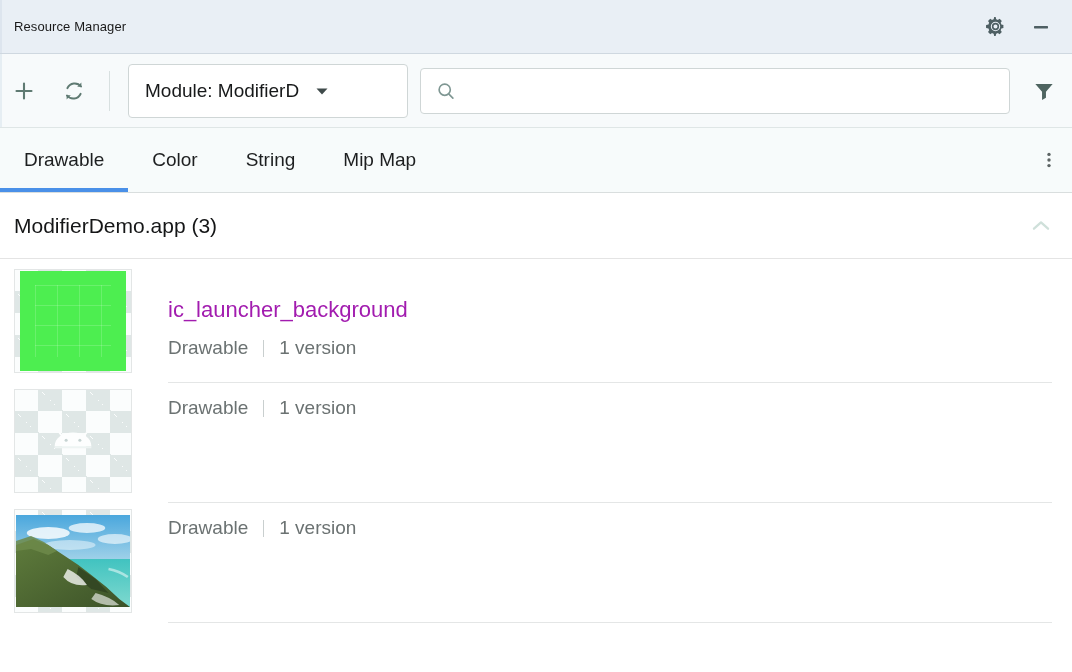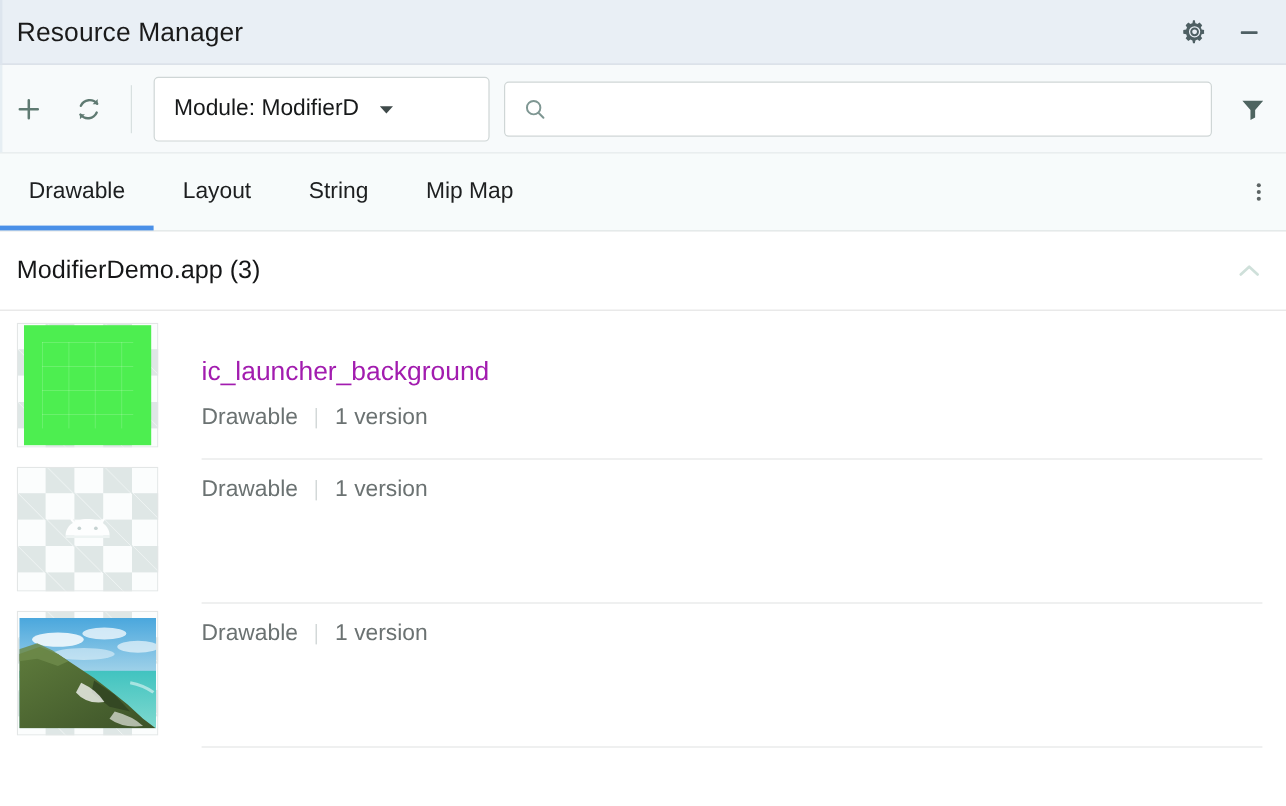--- a/index.html
+++ b/index.html
@@ -32,21 +32,21 @@
     box-sizing: border-box;
   }
   .titlebar-left-rule {
     position: absolute;
     left: 0; top: 0; bottom: 0;
     width: 2px;
     background: #dde5ee;
   }
   .titlebar-title {
     margin-left: 14px;
-    font-size: 22px;
+    font-size: 13px;
     color: #1a1a1a;
     letter-spacing: 0.1px;
     white-space: nowrap;
   }
   .titlebar-actions {
     margin-left: auto;
     display: flex;
     align-items: center;
     gap: 20px;
     padding-right: 18px;
@@ -411,21 +411,21 @@
       </svg>
     </div>
   </div>
 
   <div class="tabs">
     <div class="tab active">
       <span>Drawable</span>
       <span class="tab-underline"></span>
     </div>
     <div class="tab">
-      <span>Layout</span>
+      <span>Color</span>
     </div>
     <div class="tab">
       <span>String</span>
     </div>
     <div class="tab">
       <span>Mip Map</span>
     </div>
     <div class="tab-overflow">
       <svg width="20" height="20" viewBox="0 0 20 20" aria-hidden="true">
         <circle cx="10" cy="4.4" r="1.7" fill="#5c6464"></circle>

